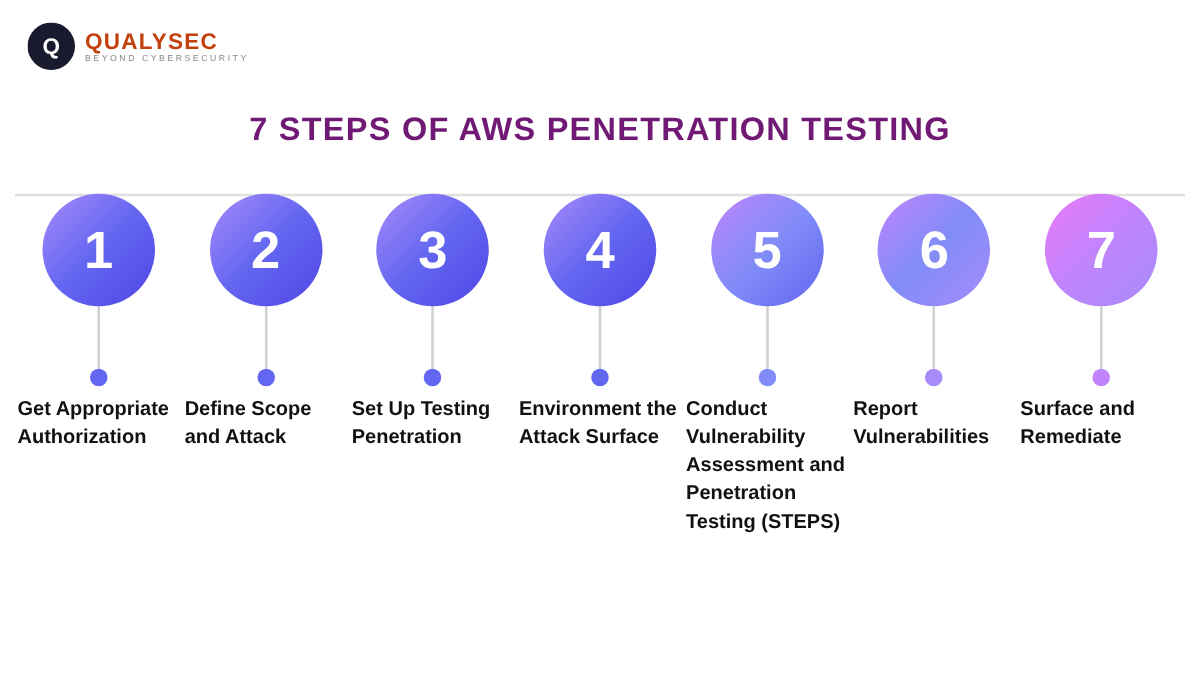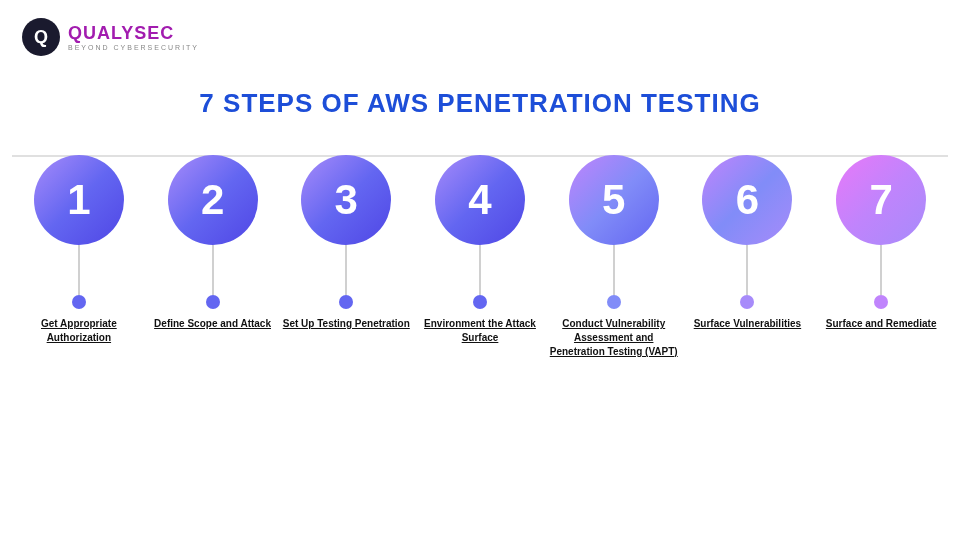--- a/index.html
+++ b/index.html
@@ -30,42 +30,42 @@
 
     .logo-text-block {
       display: flex;
       flex-direction: column;
       line-height: 1;
     }
 
     .logo-main {
       font-size: 18px;
       font-weight: 900;
-      color: #a21caf;
+      color: #c2410c;
       letter-spacing: 1px;
     }
 
     .logo-sub {
       font-size: 7px;
       color: #888;
       letter-spacing: 2px;
       text-transform: uppercase;
       margin-top: 2px;
     }
 
     
     .main-title {
       position: absolute;
       top: 88px;
       left: 0;
       right: 0;
       text-align: center;
       font-size: 26px;
       font-weight: 900;
-      color: #1d4ed8;
+      color: #701a75;
       letter-spacing: 1px;
       text-transform: uppercase;
     }
 
     
     .steps-container {
       position: absolute;
       top: 155px;
       left: 0;
       right: 0;
@@ -124,27 +124,26 @@
       font-size: 42px;
       font-weight: 900;
       color: white;
       z-index: 2;
       flex-shrink: 0;
     }
 
     
     .step-label {
       margin-top: 8px;
-      text-align: center;
-      font-size: 10px;
+      text-align: left;
+      font-size: 16px;
       font-weight: 700;
       color: #111;
       line-height: 1.4;
       padding: 0 2px;
-      text-decoration: underline;
     }
 
     
     .grad-1 { background: linear-gradient(135deg, #a78bfa, #6366f1, #4f46e5); }
     .grad-2 { background: linear-gradient(135deg, #a78bfa, #6366f1, #4f46e5); }
     .grad-3 { background: linear-gradient(135deg, #a78bfa, #6366f1, #4f46e5); }
     .grad-4 { background: linear-gradient(135deg, #a78bfa, #6366f1, #4f46e5); }
     .grad-5 { background: linear-gradient(135deg, #c084fc, #818cf8, #6366f1); }
     .grad-6 { background: linear-gradient(135deg, #c084fc, #818cf8, #a78bfa); }
     .grad-7 { background: linear-gradient(135deg, #e879f9, #c084fc, #a78bfa); }
@@ -198,27 +197,27 @@
     <div class="step-wrapper">
       <div class="step-circle grad-4">4</div>
       <div class="step-connector"></div>
       <div class="step-dot dot-4"></div>
       <div class="step-label">Environment the Attack Surface</div>
     </div>
     <div class="step-wrapper">
       <div class="step-circle grad-5">5</div>
       <div class="step-connector"></div>
       <div class="step-dot dot-5"></div>
-      <div class="step-label">Conduct Vulnerability Assessment and Penetration Testing (VAPT)</div>
+      <div class="step-label">Conduct Vulnerability Assessment and Penetration Testing (STEPS)</div>
     </div>
     <div class="step-wrapper">
       <div class="step-circle grad-6">6</div>
       <div class="step-connector"></div>
       <div class="step-dot dot-6"></div>
-      <div class="step-label">Surface Vulnerabilities</div>
+      <div class="step-label">Report Vulnerabilities</div>
     </div>
     <div class="step-wrapper">
       <div class="step-circle grad-7">7</div>
       <div class="step-connector"></div>
       <div class="step-dot dot-7"></div>
       <div class="step-label">Surface and Remediate</div>
     </div>
   </div>
 
 </body></html>

